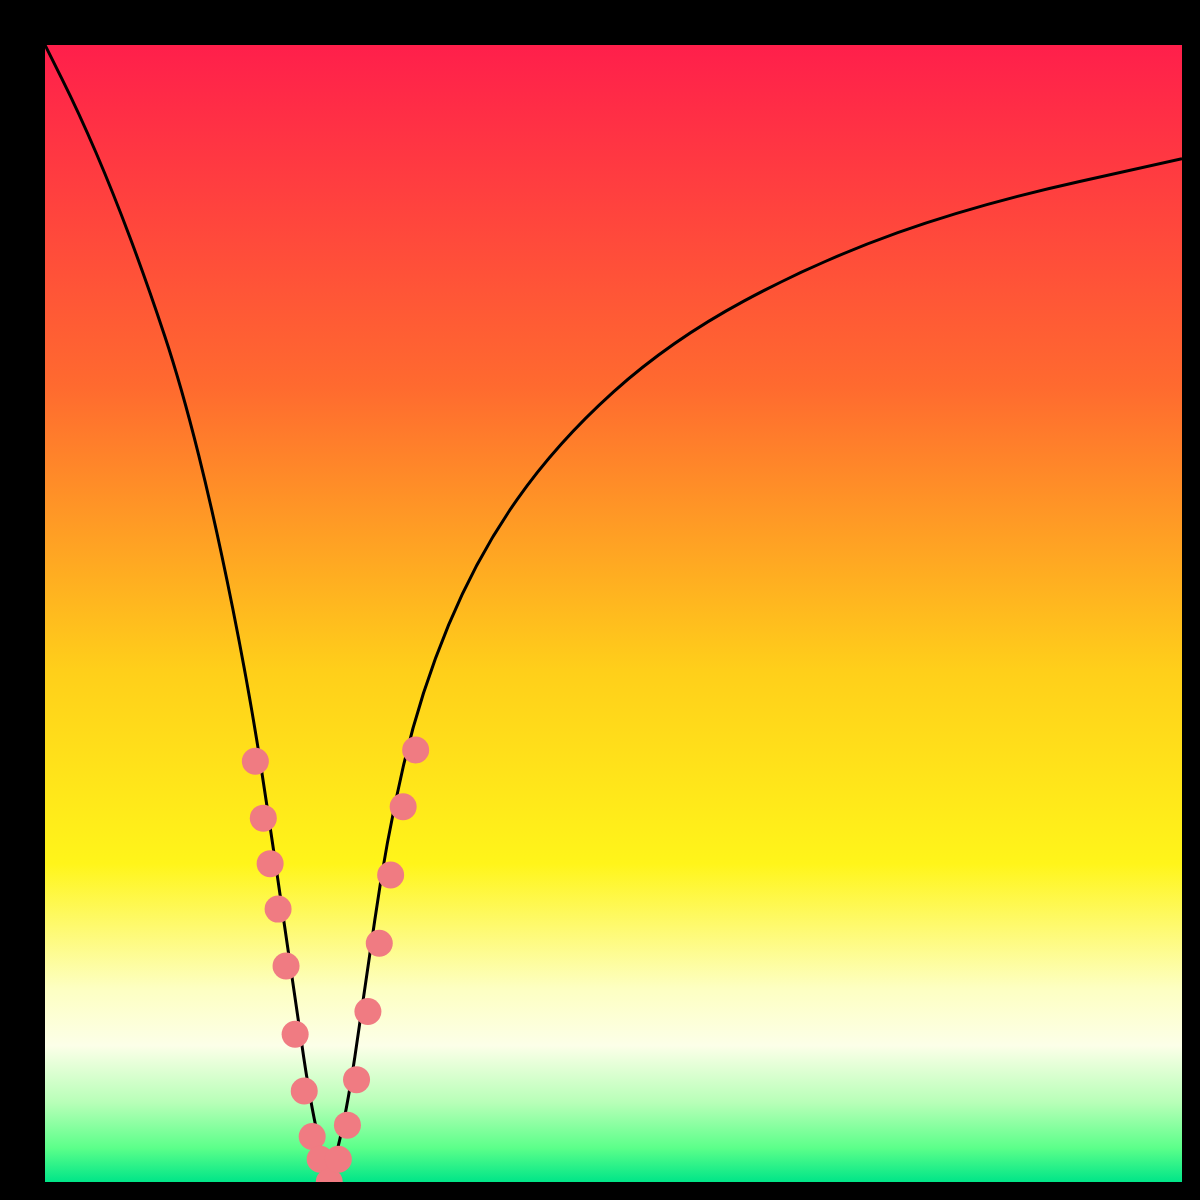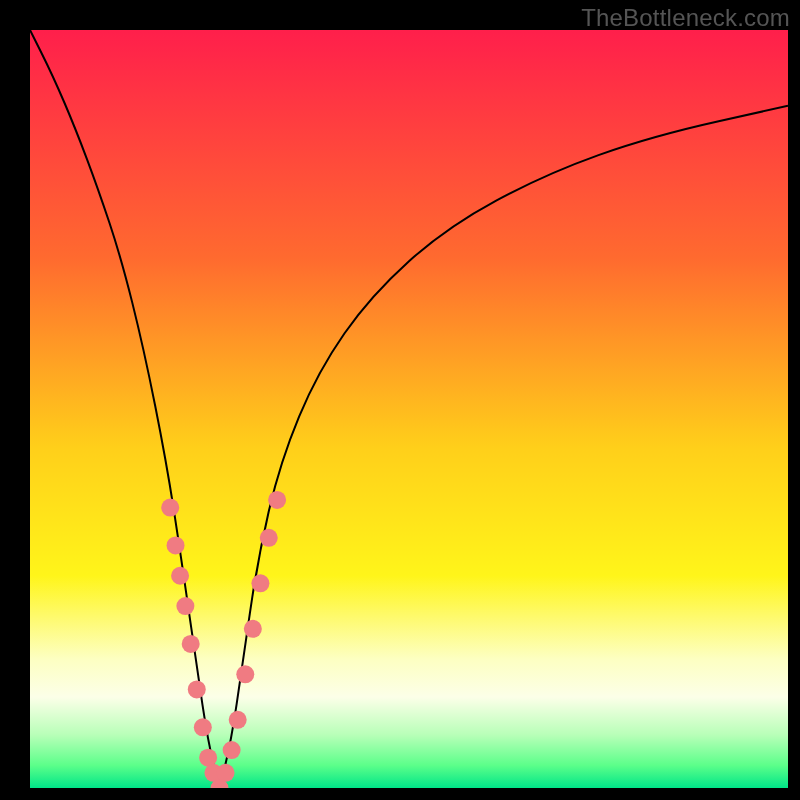--- a/index.html
+++ b/index.html
@@ -44,21 +44,20 @@
     position: absolute;
     left: 0; top: 0;
     width: 100%;
     height: 100%;
   }
 </style>
 </head>
 <body>
 
 <div class="outer">
-  <div class="watermark">TheBottleneck.com</div>
 
   <div class="plot">
     <svg class="gradient" viewBox="0 0 758 758" preserveAspectRatio="none">
       <defs>
         <linearGradient id="bg-grad" x1="0" y1="0" x2="0" y2="1">
             <stop offset="0%" stop-color="#ff1f4b"></stop>
             <stop offset="30%" stop-color="#ff6a2f"></stop>
             <stop offset="55.00000000000001%" stop-color="#ffcf1a"></stop>
             <stop offset="72%" stop-color="#fff51a"></stop>
             <stop offset="83%" stop-color="#fdffc2"></stop>

